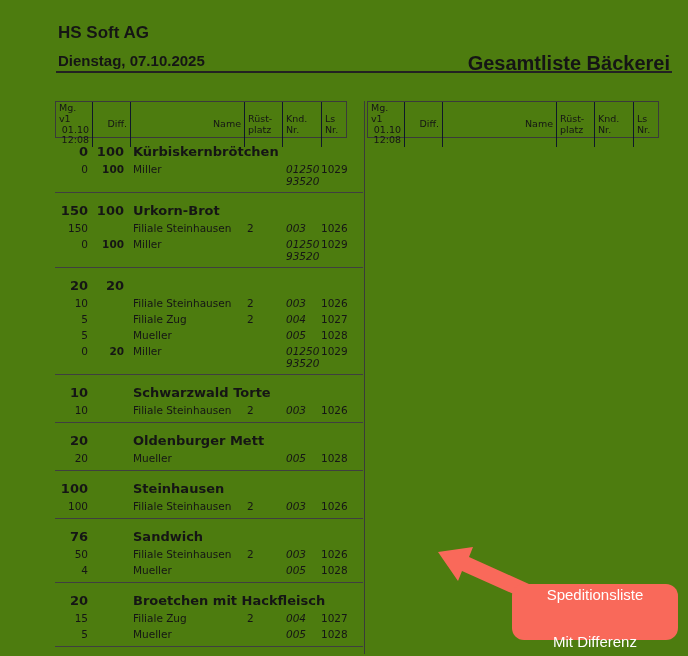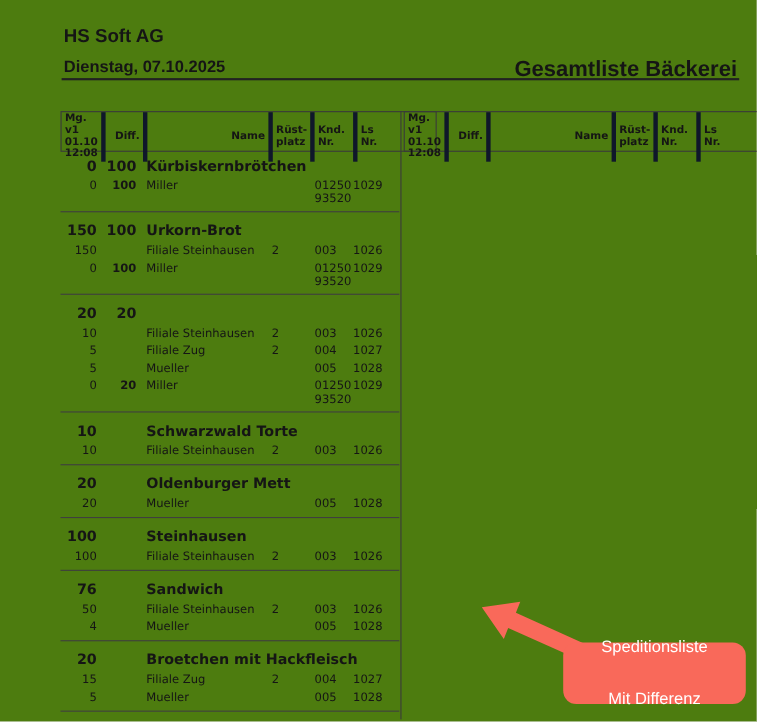--- a/index.html
+++ b/index.html
@@ -9,29 +9,28 @@
   }
 
   
   .company   { position:absolute; left:58px; top:23px;  font-family:"Liberation Sans",sans-serif; font-weight:bold; font-size:17px; }
   .date      { position:absolute; left:58px; top:52px;  font-family:"Liberation Sans",sans-serif; font-weight:bold; font-size:15px; }
   .list-title{ position:absolute; right:18px; top:52px; font-family:"Liberation Sans",sans-serif; font-weight:bold; font-size:20px; }
   .header-rule { position:absolute; left:56px; top:71px; width:616px; border-top:2px solid #222; }
 
   
   .thead {
-    position:absolute; top:101px; width:342px; height:37px; box-sizing:border-box;
+    position:absolute; top:101px; width:292px; height:37px; box-sizing:border-box;
     border:1px solid #3a3a3a; display:grid;
     grid-template-columns:36px 38px 114px 38px 39px 1fr;
-    font-weight:bold;
   }
   #thead-left  { left:55px; }
   #thead-right { left:367px; }
   .th {
-    box-sizing:border-box; border-left:4px solid #0f172a; padding:1px 3px;
+    box-sizing:border-box; border-left:1px solid #0f172a; padding:1px 3px;
     font-size:9.5px; line-height:10.8px;
     display:flex; flex-direction:column; justify-content:center;
   }
   .th:first-child { border-left:none; }
   .th.right  { align-items:flex-end; }
   .th.left   { align-items:flex-end; }
   .th.center { align-items:flex-start; }
 
   
   .v-divider { position:absolute; left:364px; top:101px; height:553px; border-left:1px solid #3a3a3a; }
@@ -48,31 +47,31 @@
   .group-name { padding-left:3px; white-space:nowrap; }
 
   .row {
     display:grid; grid-template-columns:36px 39px 114px 38px 39px 39px;
     font-size:10.5px; line-height:13px; margin-top:3px;
   }
   .c-mg   { text-align:right; padding-right:3px; }
   .c-diff { text-align:right; padding-right:6px; font-weight:bold; }
   .c-name { padding-left:3px; white-space:nowrap; overflow:visible; }
   .c-ruest{ padding-left:3px; }
-  .c-knd  { padding-left:4px; }
+  .c-knd  { padding-left:4px;font-style:italic; }
   .c-knd div { line-height:12px; }
   .c-ls   { padding-right:4px; }
 
   .sep { border-bottom:1.5px solid #3f3f3f; margin-top:5px; margin-right:1px; }
 
   
   .annotation-svg { position:absolute; left:0; top:0; pointer-events:none; }
   .callout-text {
     position:absolute; left:512px; top:584px; width:166px; height:56px;
-    display:flex; flex-direction:column; justify-content:center; align-items:center;
+    display:flex; flex-direction:column; justify-content:space-between; align-items:center;
     font-family:"Liberation Sans",sans-serif; font-size:15px; line-height:22px;gap:25px;
   }
 </style>
 </head>
 <body>
 
 <div id="page">
 
   <div class="company">HS Soft AG</div>
   <div class="date">Dienstag, 07.10.2025</div>

